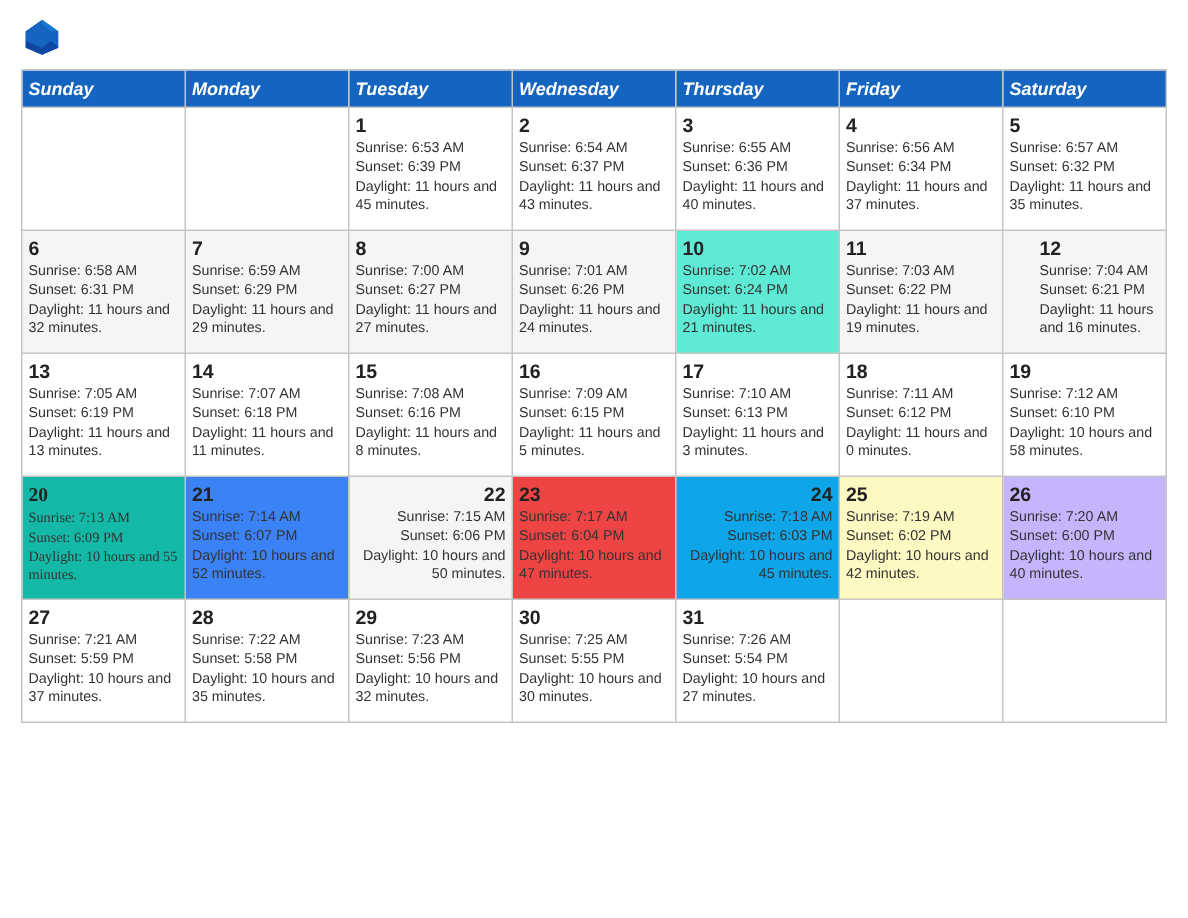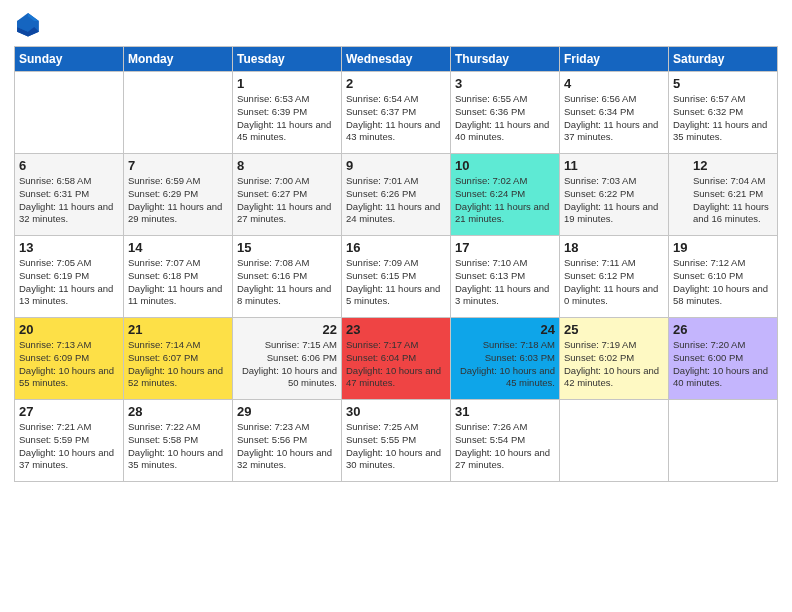--- a/index.html
+++ b/index.html
@@ -58,20 +58,21 @@
       table-layout: fixed;
     }
     .calendar th {
       background: #1565c0;
       color: #fff;
       font-size: 12px;
       font-weight: bold;
       padding: 5px 4px;
       text-align: left;
       border: 1px solid #c5c5c5;
+      font-style: italic;
     }
     .calendar td {
       border: 1px solid #c5c5c5;
       vertical-align: top;
       padding: 4px 4px 4px 4px;
       font-size: 10px;
       color: #333;
       height: 82px;
       background: #fff;
     }
@@ -210,25 +211,25 @@
           <td>
             <span class="day-number">18</span>
             <div class="day-info">Sunrise: 7:11 AM<br>Sunset: 6:12 PM<br>Daylight: 11 hours and 0 minutes.</div>
           </td>
           <td>
             <span class="day-number">19</span>
             <div class="day-info">Sunrise: 7:12 AM<br>Sunset: 6:10 PM<br>Daylight: 10 hours and 58 minutes.</div>
           </td>
         </tr>
         <tr>
-          <td style="background: #fde047;">
+          <td style="background: #14b8a6; font-family: Liberation Serif, serif;">
             <span class="day-number">20</span>
             <div class="day-info">Sunrise: 7:13 AM<br>Sunset: 6:09 PM<br>Daylight: 10 hours and 55 minutes.</div>
           </td>
-          <td style="background: #fde047;">
+          <td style="background: #3b82f6;">
             <span class="day-number">21</span>
             <div class="day-info">Sunrise: 7:14 AM<br>Sunset: 6:07 PM<br>Daylight: 10 hours and 52 minutes.</div>
           </td>
           <td style="background: rgb(245, 245, 245); text-align: right;">
             <span class="day-number">22</span>
             <div class="day-info">Sunrise: 7:15 AM<br>Sunset: 6:06 PM<br>Daylight: 10 hours and 50 minutes.</div>
           </td>
           <td style="background: #ef4444;">
             <span class="day-number">23</span>
             <div class="day-info">Sunrise: 7:17 AM<br>Sunset: 6:04 PM<br>Daylight: 10 hours and 47 minutes.</div>

